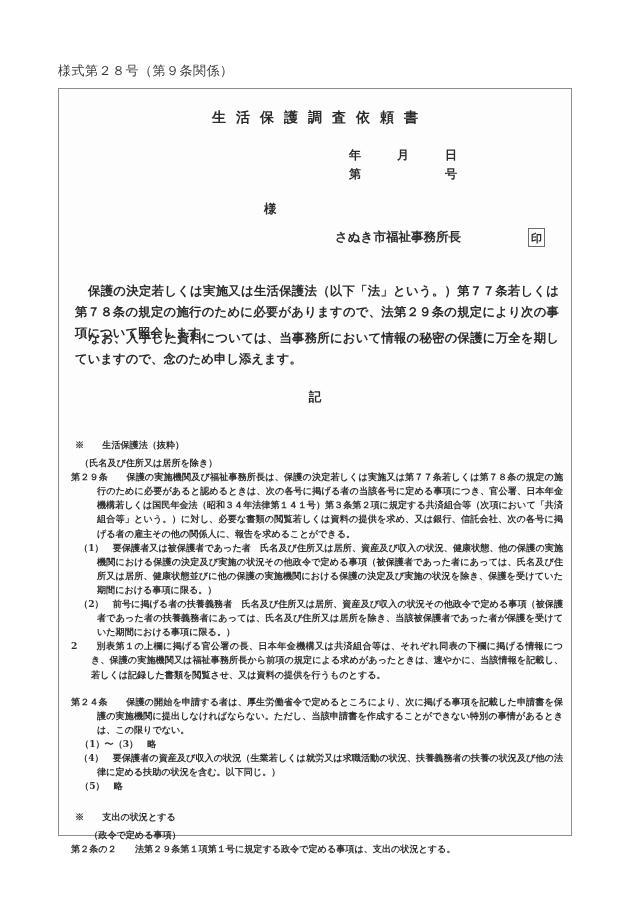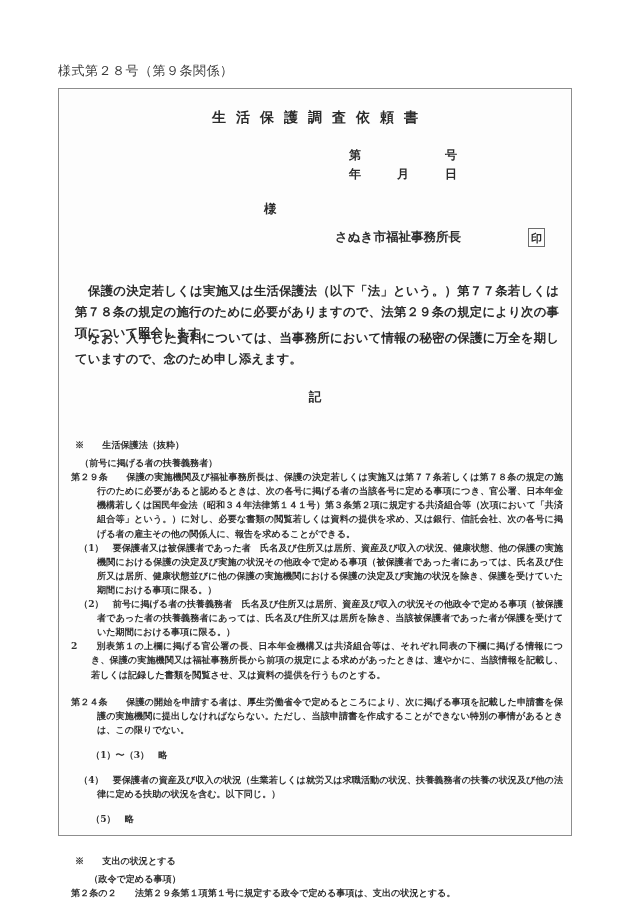--- a/index.html
+++ b/index.html
@@ -162,60 +162,60 @@
   }
   .note-item2 {
     margin: 0;
     text-align: justify;
     padding-left: 20px;
   }
   .note-item2 > .lead {
     margin-left: -20px;
   }
   .note-plain {
-    margin: 11px;
+    margin: 0;
     white-space: pre;
   }
   .spacer-md { height: 13px; }
 </style>
 </head>
 <body>
 
 <div class="page">
 
   <div class="form-number">様式第２８号（第９条関係）</div>
 
   <div class="frame">
     <div class="inner">
 
       <div class="doc-title">生活保護調査依頼書</div>
 
       <div class="numblock">
+        <span class="row">年　　　月　　　日</span>
         <span class="row">第　　　　　　　号</span>
-        <span class="row">年　　　月　　　日</span>
       </div>
 
       <div class="addressee">様</div>
 
       <div class="issuer">
         <span class="name">さぬき市福祉事務所長</span>
         <span class="seal-box">印</span>
       </div>
 
       <div class="body-para para-1">保護の決定若しくは実施又は生活保護法（以下「法」という。）第７７条若しくは第７８条の規定の施行のために必要がありますので、法第２９条の規定により次の事項について照会します。</div>
 
       <div class="body-para para-2">なお、入手した資料については、当事務所において情報の秘密の保護に万全を期していますので、念のため申し添えます。</div>
 
       <div class="ki">記</div>
 
       <div class="notes">
 
         <p class="note-head"><span>※</span>　　<span>生活保護法（抜粋）</span></p>
 
-        <p class="note-sub">　<span>（前号に掲げる者の扶養義務者）</span></p>
+        <p class="note-sub">　<span>（氏名及び住所又は居所を除き）</span></p>
 
         <p class="note-art"><span class="lead">第２９条</span>　　<span>保護の実施機関及び福祉事務所長は、保護の決定若しくは実施又は第７７条若しくは第７８条の規定の施行のために必要があると認めるときは、次の各号に掲げる者の当該各号に定める事項につき、官公署、日本年金機構若しくは国民年金法（昭和３４年法律第１４１号）第３条第２項に規定する共済組合等（次項において「共済組合等」という。）に対し、必要な書類の閲覧若しくは資料の提供を求め、又は銀行、信託会社、次の各号に掲げる者の雇主その他の関係人に、報告を求めることができる。</span></p>
 
         <p class="note-item"><span class="lead">（1）</span>　<span>要保護者又は被保護者であった者　氏名及び住所又は居所、資産及び収入の状況、健康状態、他の保護の実施機関における保護の決定及び実施の状況その他政令で定める事項（被保護者であった者にあっては、氏名及び住所又は居所、健康状態並びに他の保護の実施機関における保護の決定及び実施の状況を除き、保護を受けていた期間における事項に限る。）</span></p>
 
         <p class="note-item"><span class="lead">（2）</span>　<span>前号に掲げる者の扶養義務者　氏名及び住所又は居所、資産及び収入の状況その他政令で定める事項（被保護者であった者の扶養義務者にあっては、氏名及び住所又は居所を除き、当該被保護者であった者が保護を受けていた期間における事項に限る。）</span></p>
 
         <p class="note-item2"><span class="lead">2</span>　　<span>別表第１の上欄に掲げる官公署の長、日本年金機構又は共済組合等は、それぞれ同表の下欄に掲げる情報につき、保護の実施機関又は福祉事務所長から前項の規定による求めがあったときは、速やかに、当該情報を記載し、若しくは記録した書類を閲覧させ、又は資料の提供を行うものとする。</span></p>
 
         <div class="spacer-md"></div>

